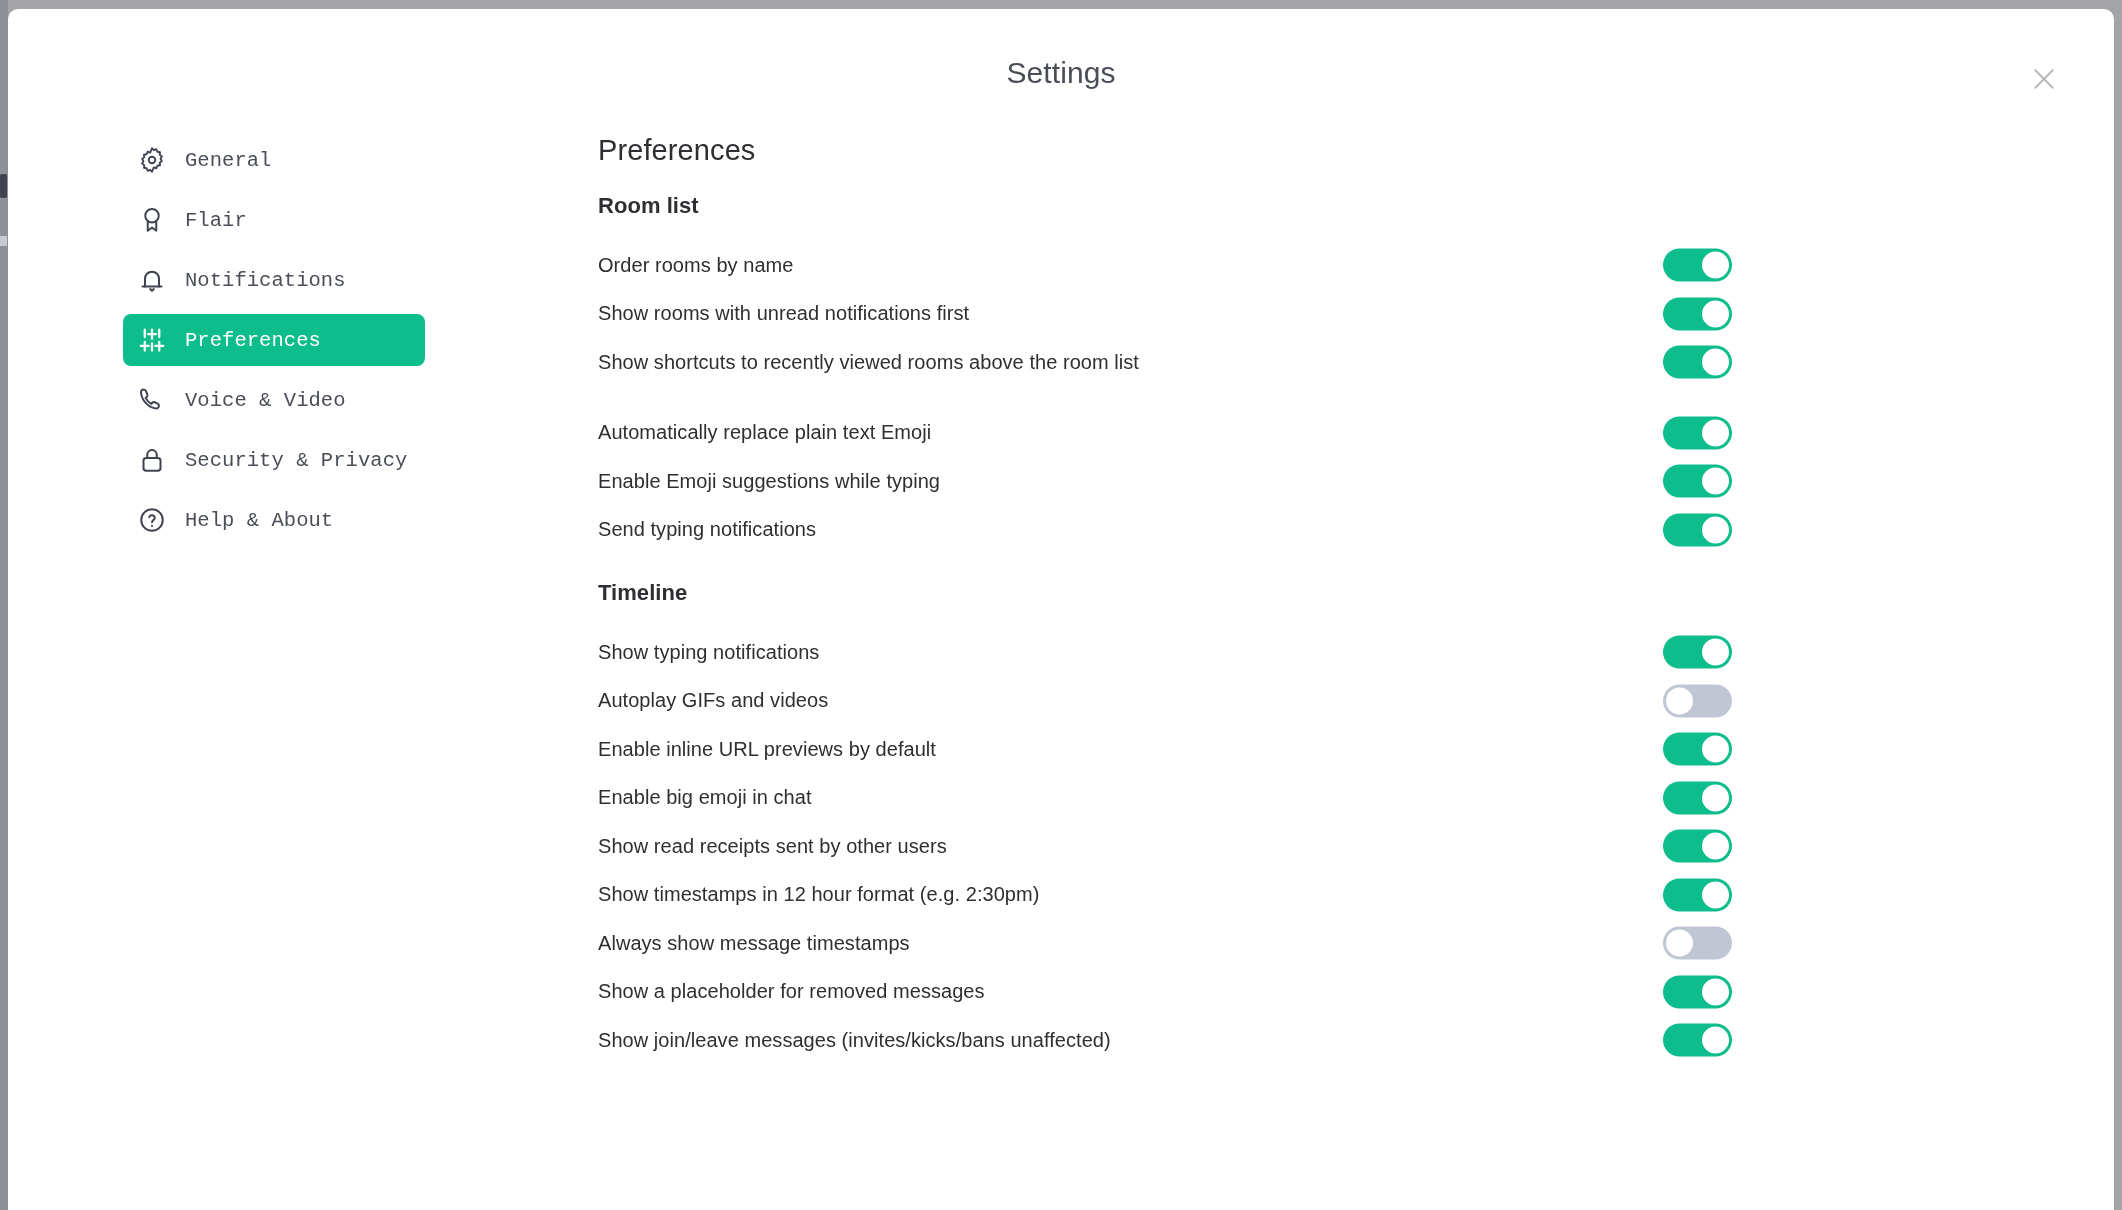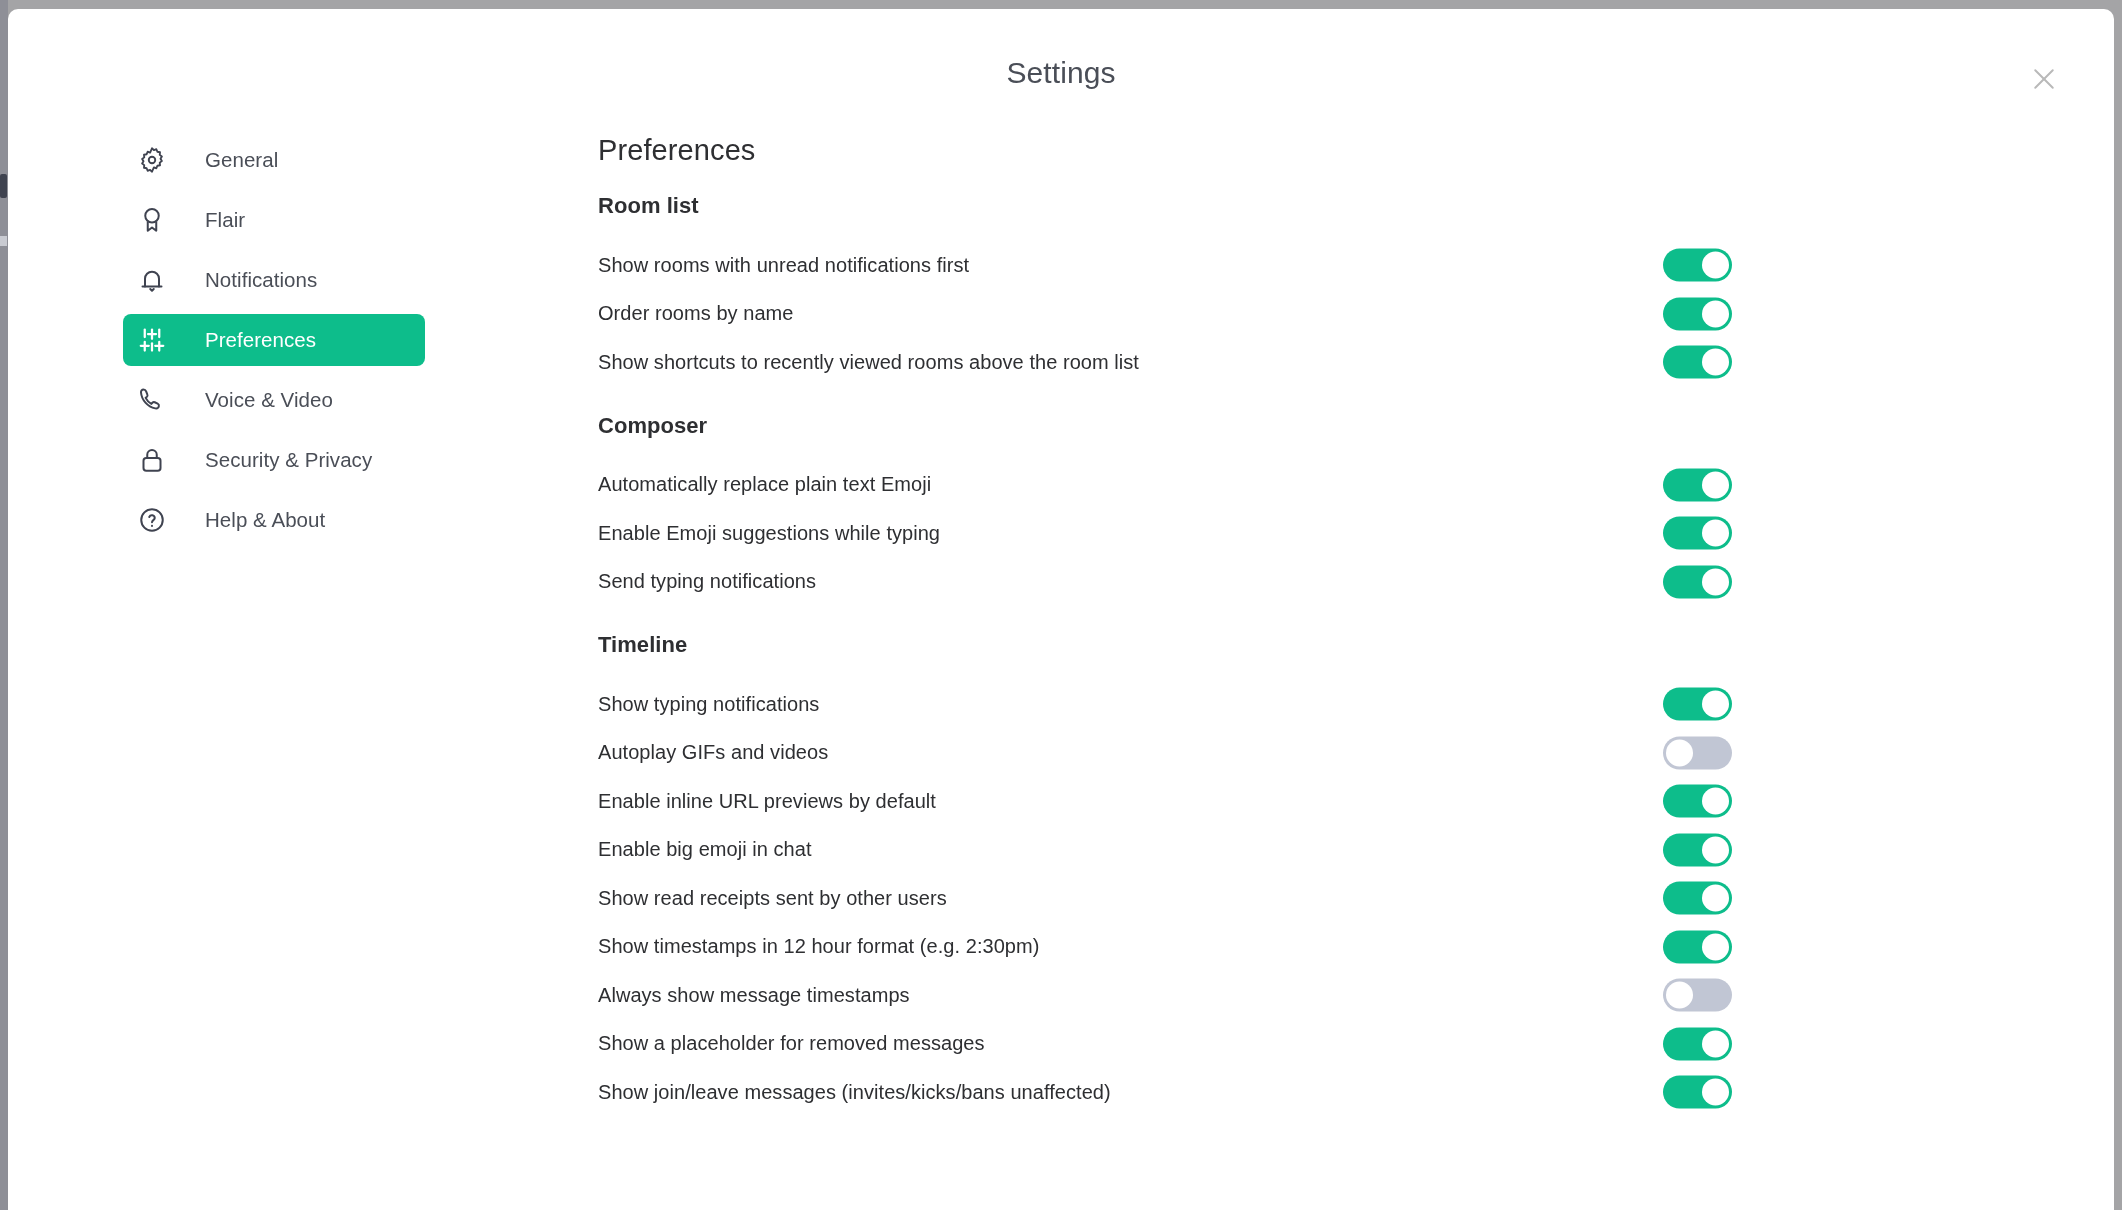--- a/index.html
+++ b/index.html
@@ -108,25 +108,26 @@
     width: 30px;
     height: 30px;
     flex: 0 0 30px;
     display: flex;
     align-items: center;
     justify-content: center;
     color: #3f4350;
   }
   .sidebar-item .sb-icon svg { display: block; }
   .sidebar-item .sb-label {
-    margin-left: 38px;
+    margin-left: 18px;
     font-size: 20.5px;
     color: #4a4e57;
     white-space: nowrap;
     letter-spacing: 0.05px;
+    font-family: Liberation Mono, monospace;
   }
   .sidebar-item.is-active {
     background: #0dbd8b;
   }
   .sidebar-item.is-active .sb-label { color: #ffffff; }
   .sidebar-item.is-active .sb-icon { color: #ffffff; }
 
   
   #content {
     position: absolute;
@@ -287,40 +288,39 @@
         <span class="sb-label">Help &amp; About</span>
       </div>
     </nav>
 
   <main id="content">
     <h1 id="content-heading">Preferences</h1>
     <div id="groups-container">
         <section class="settings-group">
           <h2 class="group-heading">Room list</h2>
           <div class="setting-row">
+            <span class="setting-label">Order rooms by name</span>
+            <div class="toggle is-on" role="switch" aria-checked="true">
+              <div class="knob"></div>
+            </div>
+          </div>
+          <div class="setting-row">
             <span class="setting-label">Show rooms with unread notifications first</span>
-            <div class="toggle is-on" role="switch" aria-checked="true">
-              <div class="knob"></div>
-            </div>
-          </div>
-          <div class="setting-row">
-            <span class="setting-label">Order rooms by name</span>
             <div class="toggle is-on" role="switch" aria-checked="true">
               <div class="knob"></div>
             </div>
           </div>
           <div class="setting-row">
             <span class="setting-label">Show shortcuts to recently viewed rooms above the room list</span>
             <div class="toggle is-on" role="switch" aria-checked="true">
               <div class="knob"></div>
             </div>
           </div>
         </section>
         <section class="settings-group">
-          <h2 class="group-heading">Composer</h2>
           <div class="setting-row">
             <span class="setting-label">Automatically replace plain text Emoji</span>
             <div class="toggle is-on" role="switch" aria-checked="true">
               <div class="knob"></div>
             </div>
           </div>
           <div class="setting-row">
             <span class="setting-label">Enable Emoji suggestions while typing</span>
             <div class="toggle is-on" role="switch" aria-checked="true">
               <div class="knob"></div>

